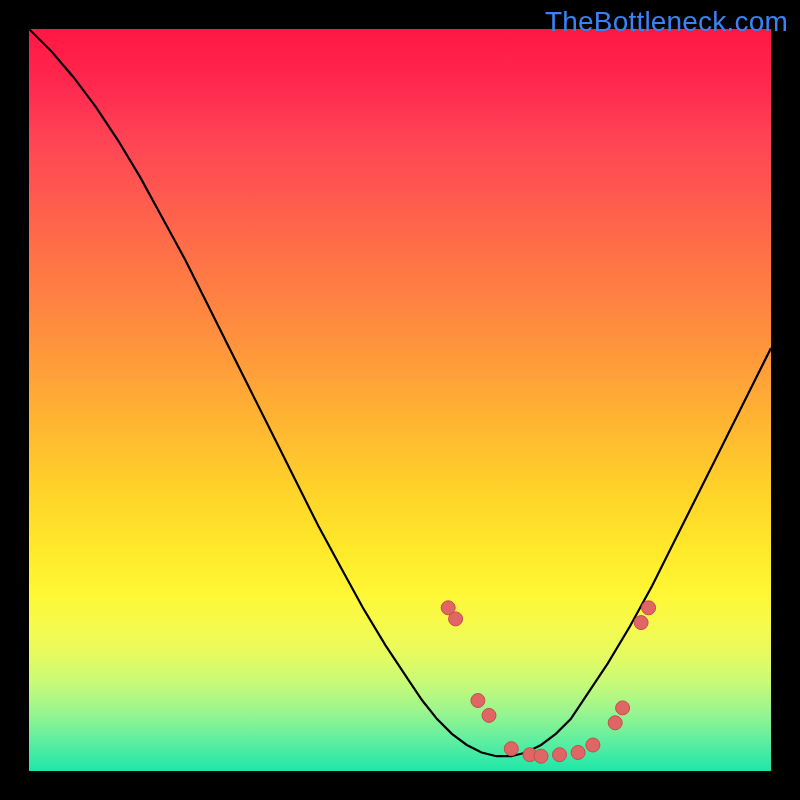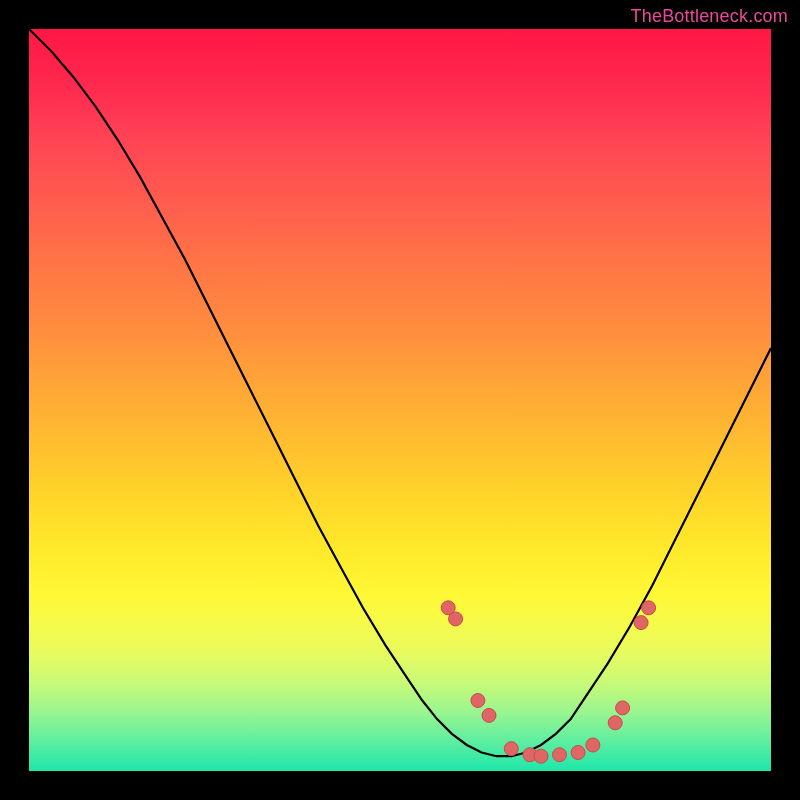--- a/index.html
+++ b/index.html
@@ -40,22 +40,22 @@
       #9af58f 92%,
       #5eeea0 96%,
       #1ee6aa 100%
     );
   }
   .watermark {
     position: absolute;
     top: 6px;
     right: 12px;
     font-family: Arial, Helvetica, sans-serif;
-    font-size: 18px;
-    color: #ec4899;
+    font-size: 28px;
+    color: #3b82f6;
     letter-spacing: 0.2px;
   }
   svg.curve {
     position: absolute;
     left: 0;
     top: 0;
     width: 742px;
     height: 742px;
   }
   .dot {

